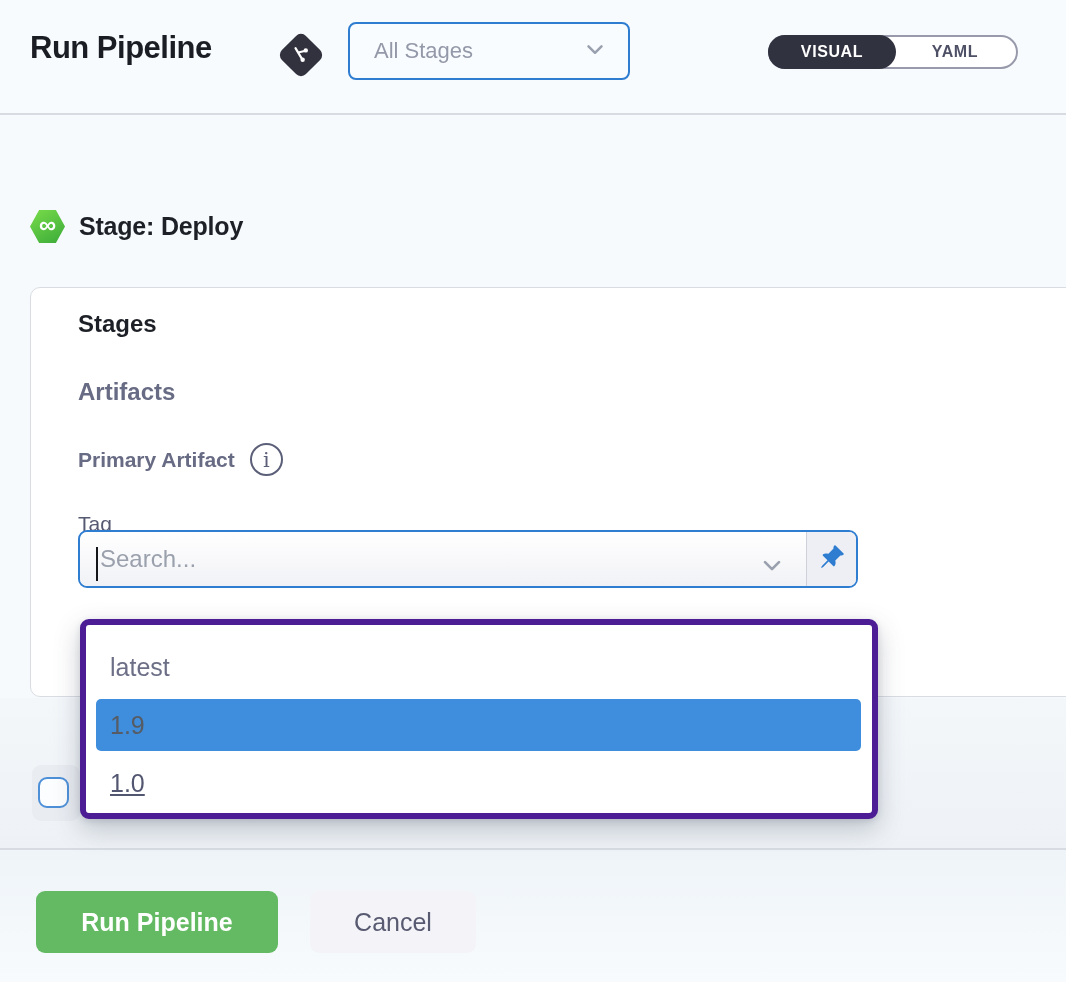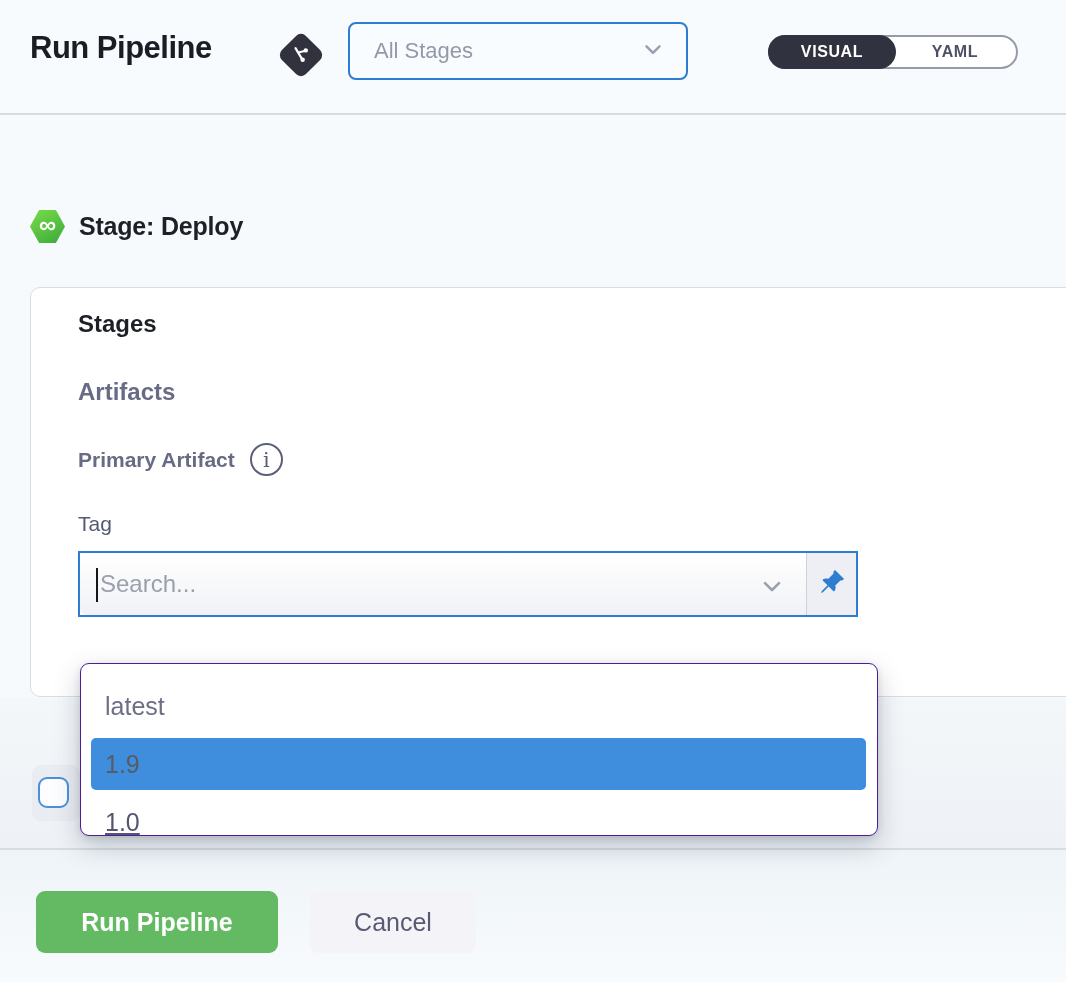--- a/index.html
+++ b/index.html
@@ -11,21 +11,21 @@
   
   .header { position:absolute; left:0; top:0; width:1066px; height:115px;
             background:#f8fbfe; border-bottom:2px solid #d9dbe2; z-index:5; }
   .page-title { position:absolute; left:30px; top:30px; font-size:31px; font-weight:700;
                 color:#1b1d24; letter-spacing:-0.5px; }
   .git-diamond { position:absolute; left:284px; top:38px; width:34px; height:34px;
                  background:#31323e; border-radius:7px; transform:rotate(45deg);
                  display:flex; align-items:center; justify-content:center; }
   .git-diamond svg { transform:rotate(-45deg); }
 
-  .stage-select { position:absolute; left:348px; top:22px; width:340px; height:58px;
+  .stage-select { position:absolute; left:348px; top:22px; width:282px; height:58px;
                   border:2px solid #2e7dd1; border-radius:8px; background:#f9fcfe;
                   display:flex; align-items:center; padding:0 20px 0 24px; cursor:pointer; }
   .stage-select .value { flex:1; font-size:22px; font-weight:500; color:#9499a9; }
 
   .view-toggle { position:absolute; left:768px; top:35px; width:250px; height:34px;
                  border:2px solid #989aab; border-radius:18px; background:#ffffff;
                  display:flex; align-items:stretch; }
   .toggle-seg { flex:1; display:flex; align-items:center; justify-content:center;
                 font-size:16px; font-weight:700; letter-spacing:0.6px; color:#4e5066;
                 border-radius:18px; cursor:pointer; }
@@ -46,39 +46,39 @@
   .service-heading   { position:absolute; left:78px; top:310px; font-size:24px; font-weight:700; color:#1d2026; z-index:2; }
   .artifacts-heading { position:absolute; left:78px; top:378px; font-size:24px; font-weight:700; color:#686b84; z-index:2; }
   .pa-row { position:absolute; left:78px; top:443px; display:flex; align-items:center; z-index:2; }
   .pa-label { font-size:21px; font-weight:700; color:#686b84; margin-right:15px; }
   .info-circle { width:33px; height:33px; border:2px solid #5c5f78; border-radius:50%;
                  display:flex; align-items:center; justify-content:center;
                  font-family:"DejaVu Serif", serif; font-size:21px; color:#5c5f78; }
   .tag-label { position:absolute; left:78px; top:512px; font-size:21px; font-weight:400; color:#565972; z-index:2; }
 
   
-  .tag-combo { position:absolute; left:78px; top:551px; width:780px; height:66px;
-               border:2px solid #2e7dd1; border-radius:0; background:#ffffff;
+  .tag-combo { position:absolute; left:78px; top:530px; width:780px; height:58px;
+               border:2px solid #2e7dd1; border-radius:9px; background:#ffffff;
                display:flex; overflow:hidden; z-index:6; }
   .combo-input-wrap { position:relative; flex:1; background:linear-gradient(#ffffff,#f1f2f6);
                       display:flex; align-items:center; border-radius:7px 0 0 7px; }
   .combo-input { width:100%; height:100%; border:none; outline:none; background:transparent;
                  font-family:"Liberation Sans",sans-serif; font-size:24px; color:#30323c;
                  padding:0 56px 0 20px; }
   .combo-input::placeholder { color:#9aa0ac; opacity:1; }
   .text-caret { position:absolute; left:16px; top:15px; width:2px; height:34px; background:#15161a; }
   .combo-chevron { position:absolute; right:20px; top:19px; }
   .pin-section { flex:0 0 50px; border-left:1px solid #ced1da; background:#edeff4;
                  display:flex; align-items:center; justify-content:center; cursor:pointer; }
 
   
-  .dropdown { position:absolute; left:80px; top:619px; width:798px; height:173px;
-              background:#ffffff; border:1px solid #4c1d95; border-radius:9px;
+  .dropdown { position:absolute; left:80px; top:619px; width:798px; height:200px;
+              background:#ffffff; border:6px solid #4c1d95; border-radius:9px;
               box-shadow:0 10px 26px rgba(60,70,90,0.28), 0 2px 6px rgba(60,70,90,0.15);
-              z-index:7;margin-top:44px; }
+              z-index:7; }
   .dropdown-option { position:absolute; left:10px; right:11px; height:52px;
                      display:flex; align-items:center; padding-left:14px;
                      font-size:25px; color:#6c6f86; border-radius:5px; cursor:pointer; }
   .dropdown-option.opt-0 { top:16px; }
   .dropdown-option.opt-1 { top:74px; }
   .dropdown-option.opt-2 { top:132px; color:#525670;text-decoration:underline; }
   .dropdown-option.highlighted { background:#3e8edd; color:#575b63; }
 
   
   .checkbox-backing { position:absolute; left:32px; top:765px; width:48px; height:56px;

